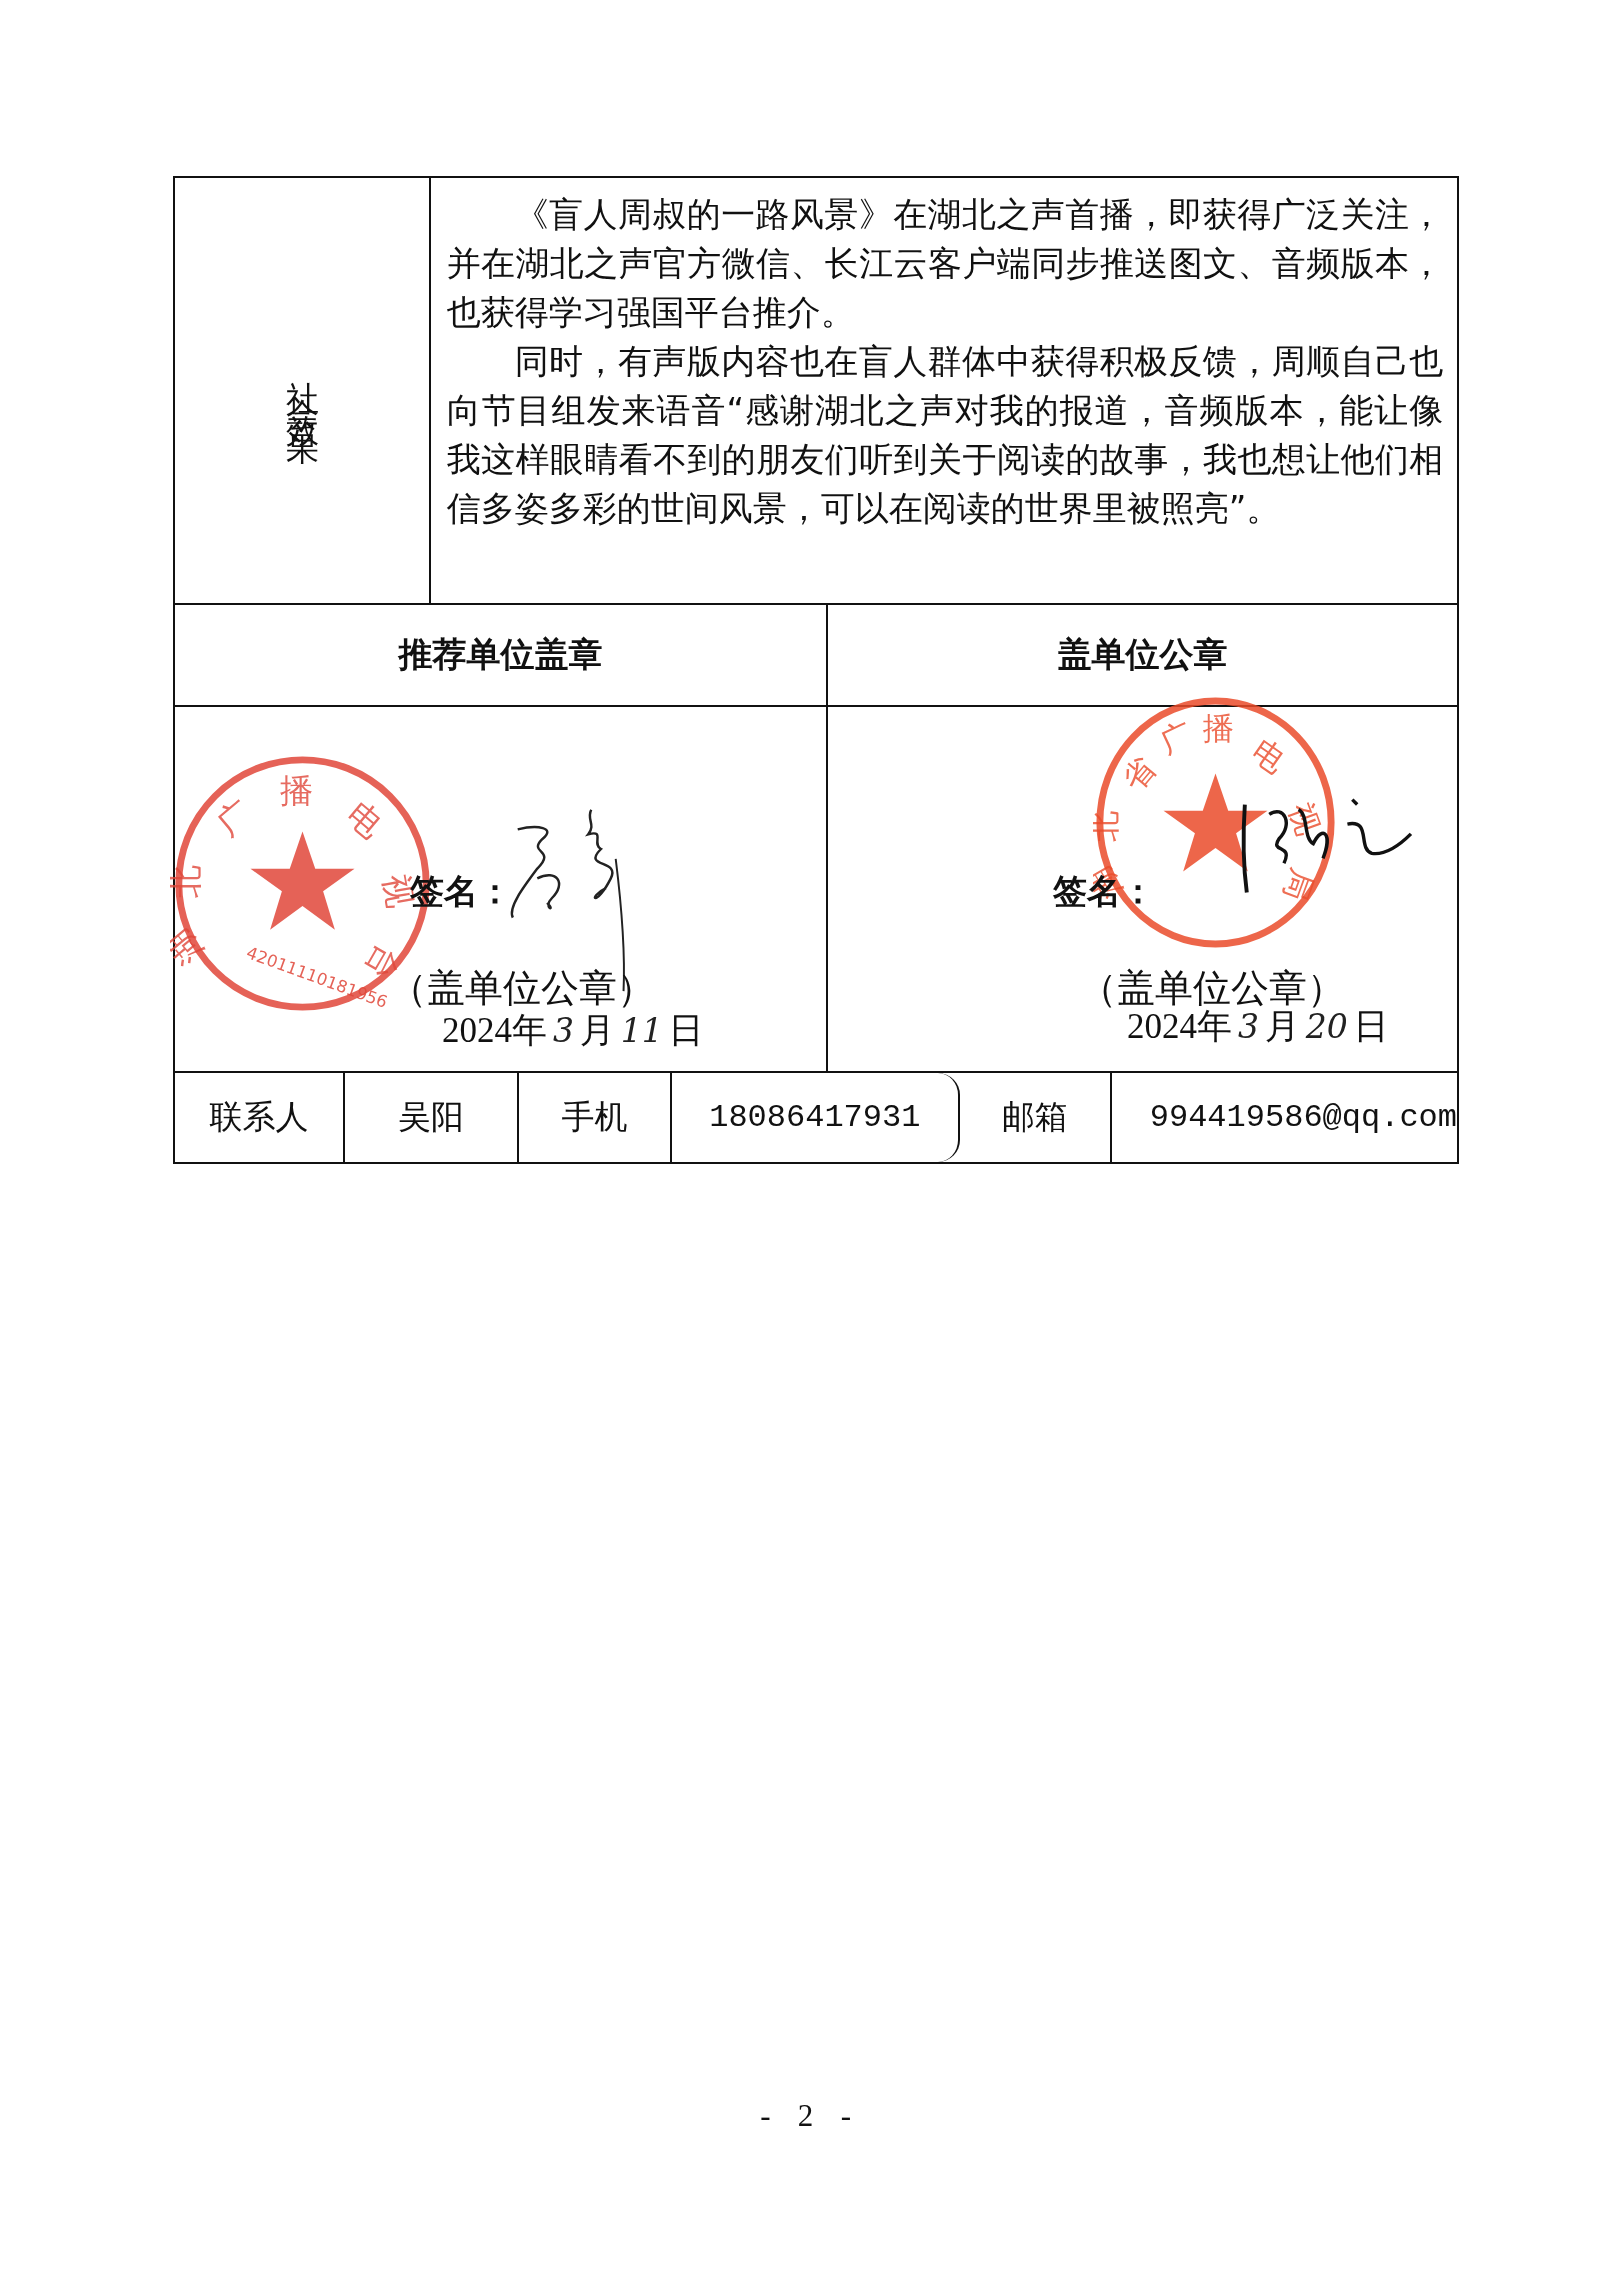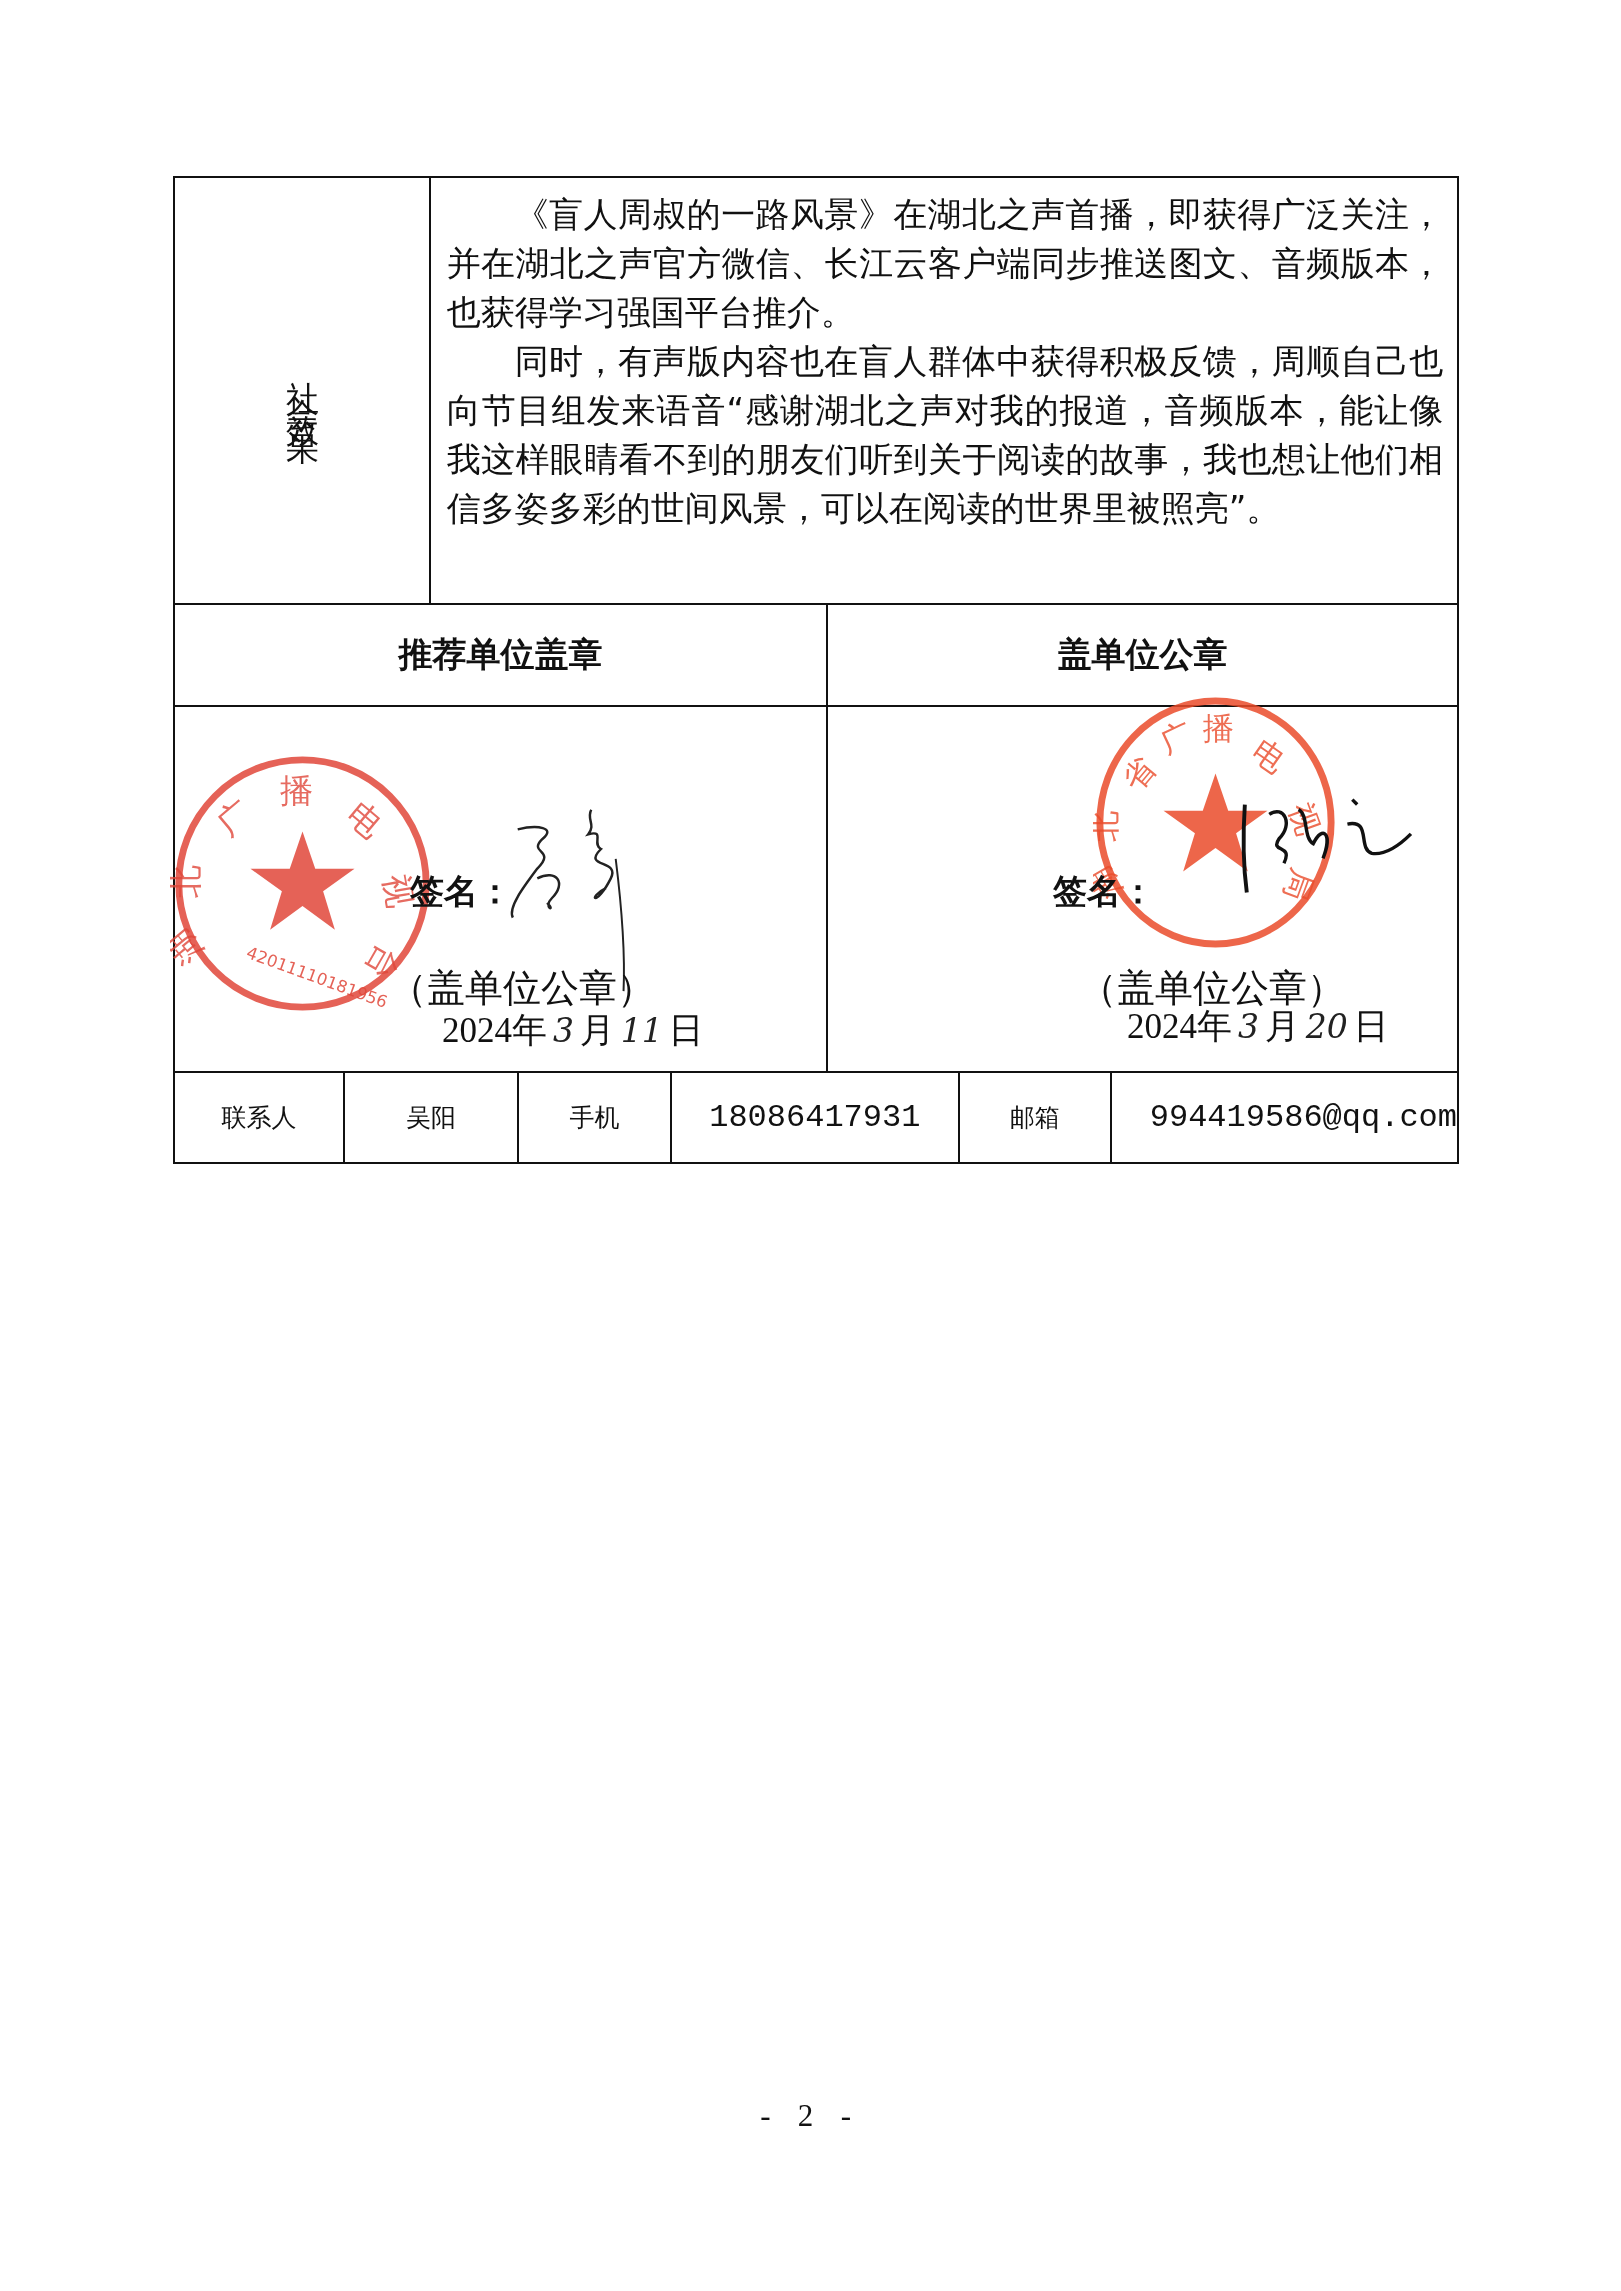--- a/index.html
+++ b/index.html
@@ -31,23 +31,23 @@
   .r3 .cell { overflow:visible; }
   .sig-line { position:absolute; font-size:34px; font-family:"DejaVu Sans","Liberation Sans",sans-serif; font-weight:bold; white-space:nowrap; }
   .stamp-note { position:absolute; font-size:38px; font-family:Liberation Sans, sans-serif; white-space:nowrap; }
   .date-line { position:absolute; font-size:35px; white-space:nowrap; font-family:"Liberation Serif","DejaVu Serif",serif; }
   .hand { font-family:"DejaVu Serif",serif; font-style:italic; font-size:33px; color:#222; margin:0 5.9px; }
   .stamp { position:absolute; pointer-events:none; }
   .signature { position:absolute; pointer-events:none; }
 
   
   .r4 { height:89px; }
-  .r4 .cell { display:flex; align-items:center; justify-content:center; font-size:25px; font-family:"DejaVu Sans","Liberation Sans",sans-serif; }
+  .r4 .cell { display:flex; align-items:center; justify-content:center; font-size:33px; font-family:"DejaVu Sans","Liberation Sans",sans-serif; }
   .r4 .mono { font-family:"Liberation Mono","DejaVu Sans Mono",monospace; font-size:32px; }
-  .c1 { width:172px; } .c2 { width:176px; } .c3 { width:155px; } .c4 { width:291px; } .c5 { width:154px; } .c6 { flex:1;margin-left:38px; }
+  .c1 { width:172px; } .c2 { width:176px; } .c3 { width:155px; } .c4 { width:291px;border-radius:22px; } .c5 { width:154px; } .c6 { flex:1;margin-left:38px; }
 
   .page-num { position:absolute; left:0; width:1621px; top:2098px; text-align:center; font-size:31px; font-family:"Liberation Serif","DejaVu Serif",serif; letter-spacing:9.8px; }
 </style>
 </head>
 <body>
 
 <div class="page">
 
   <div class="tbl">
 

